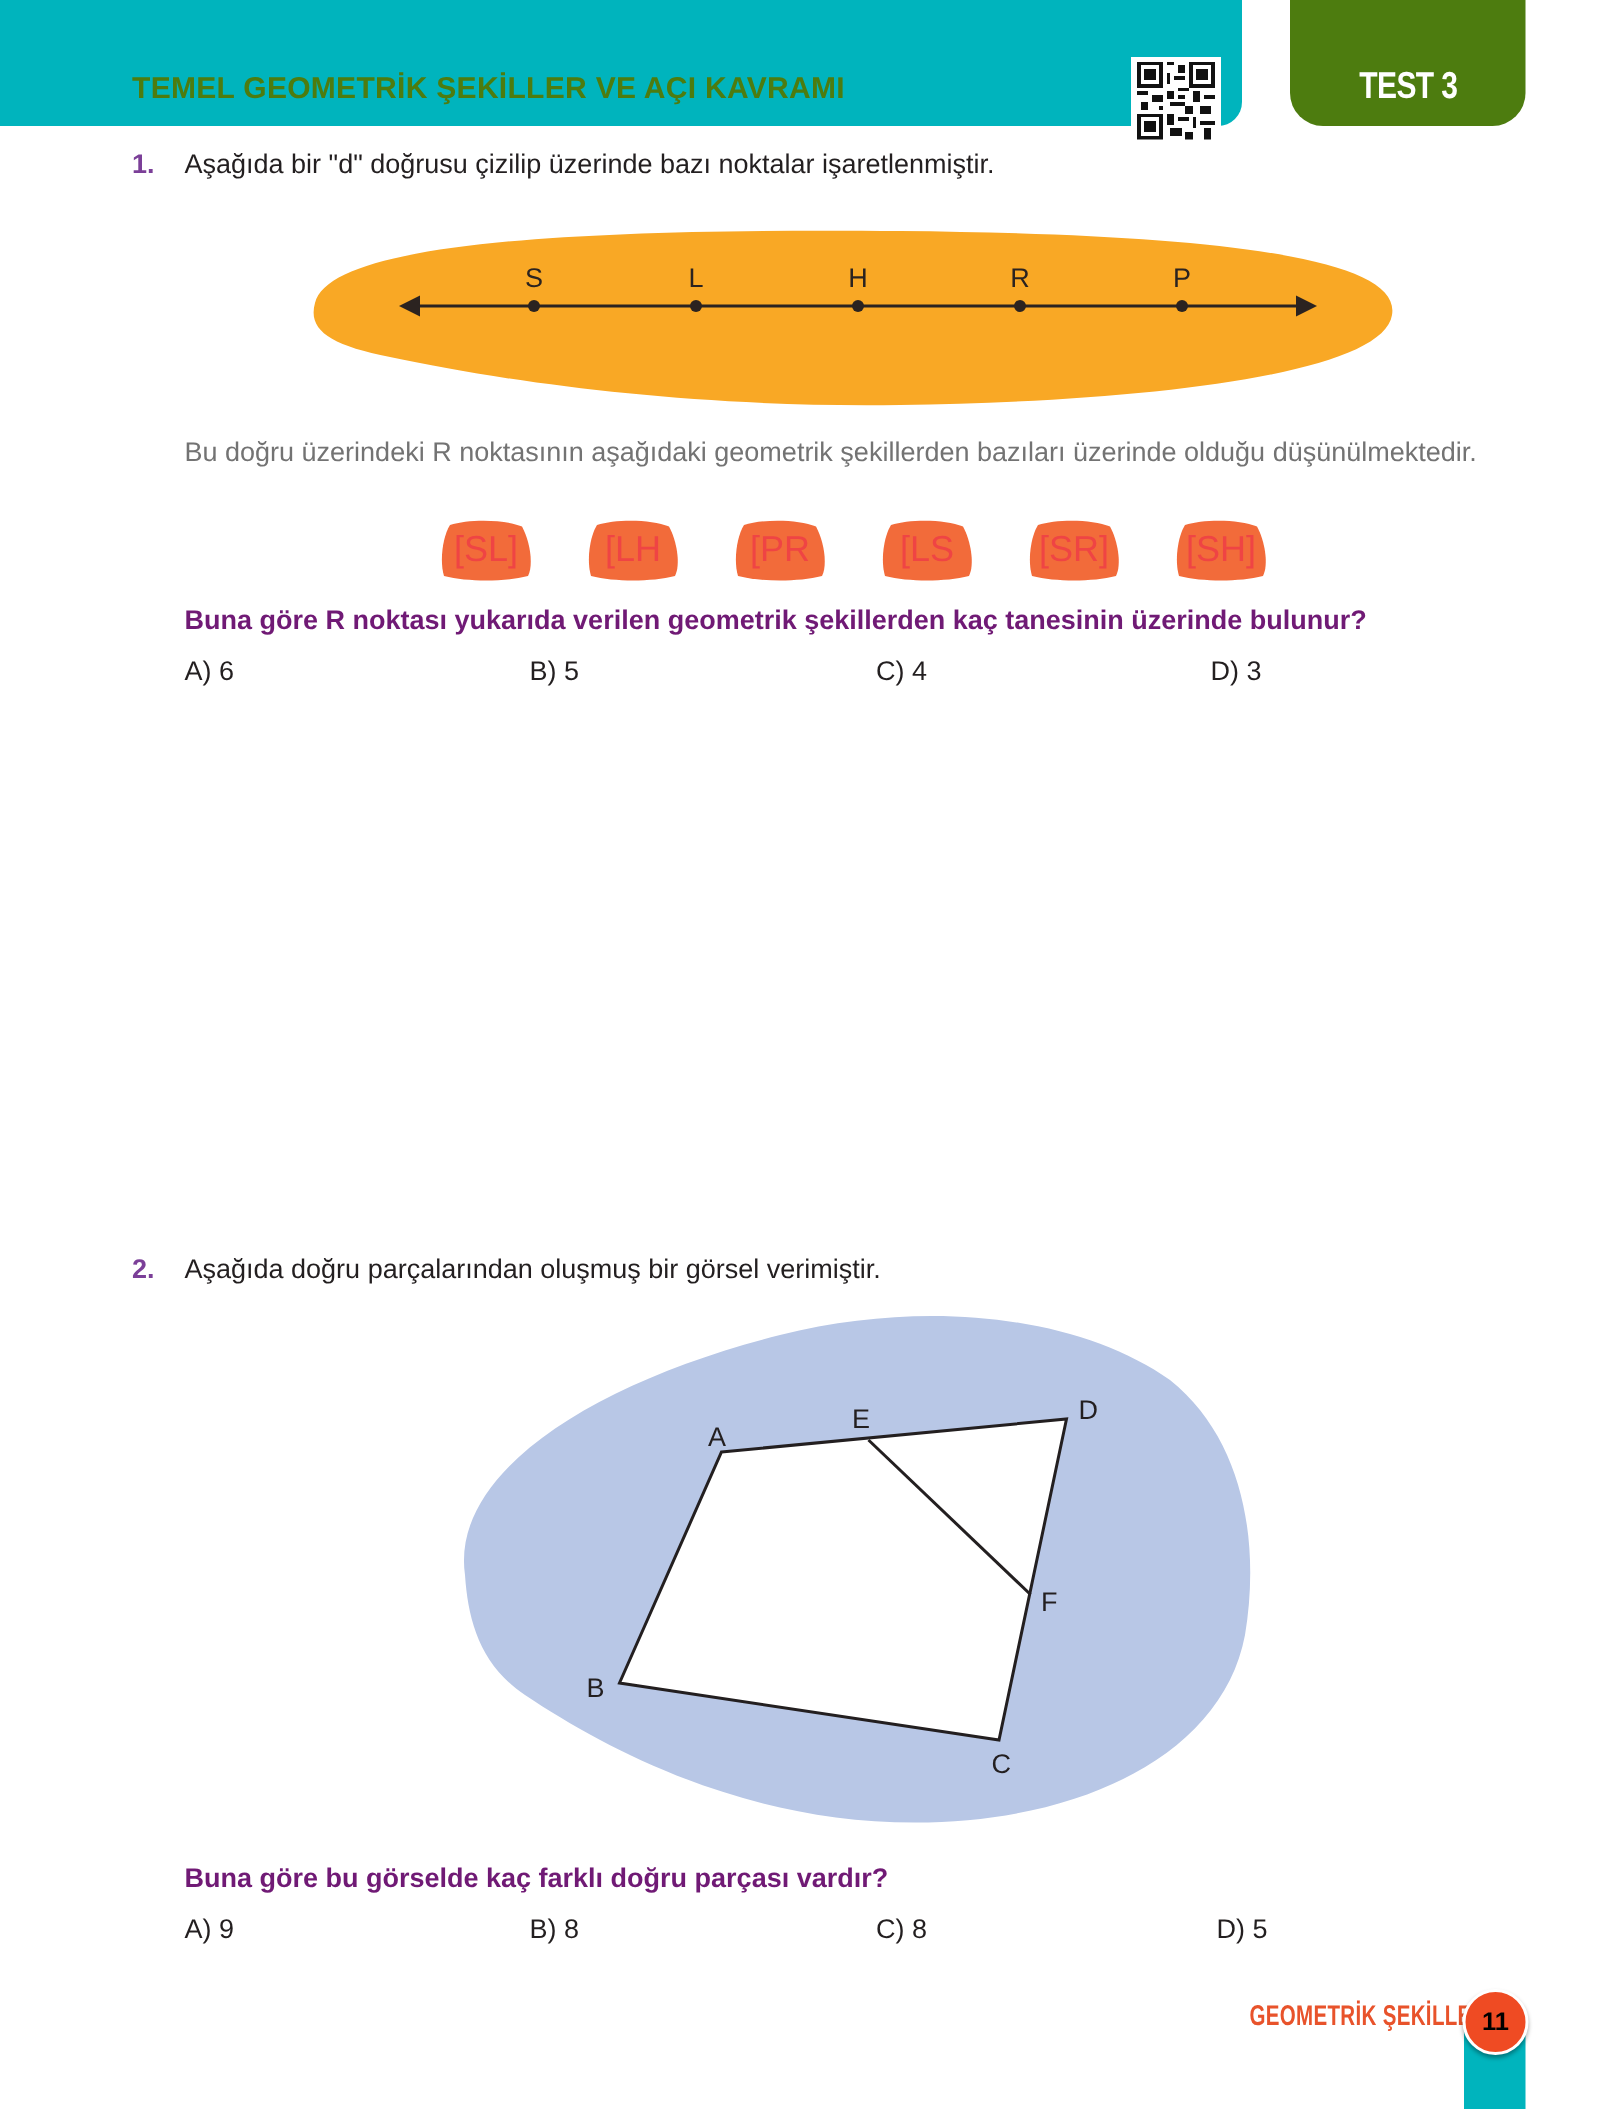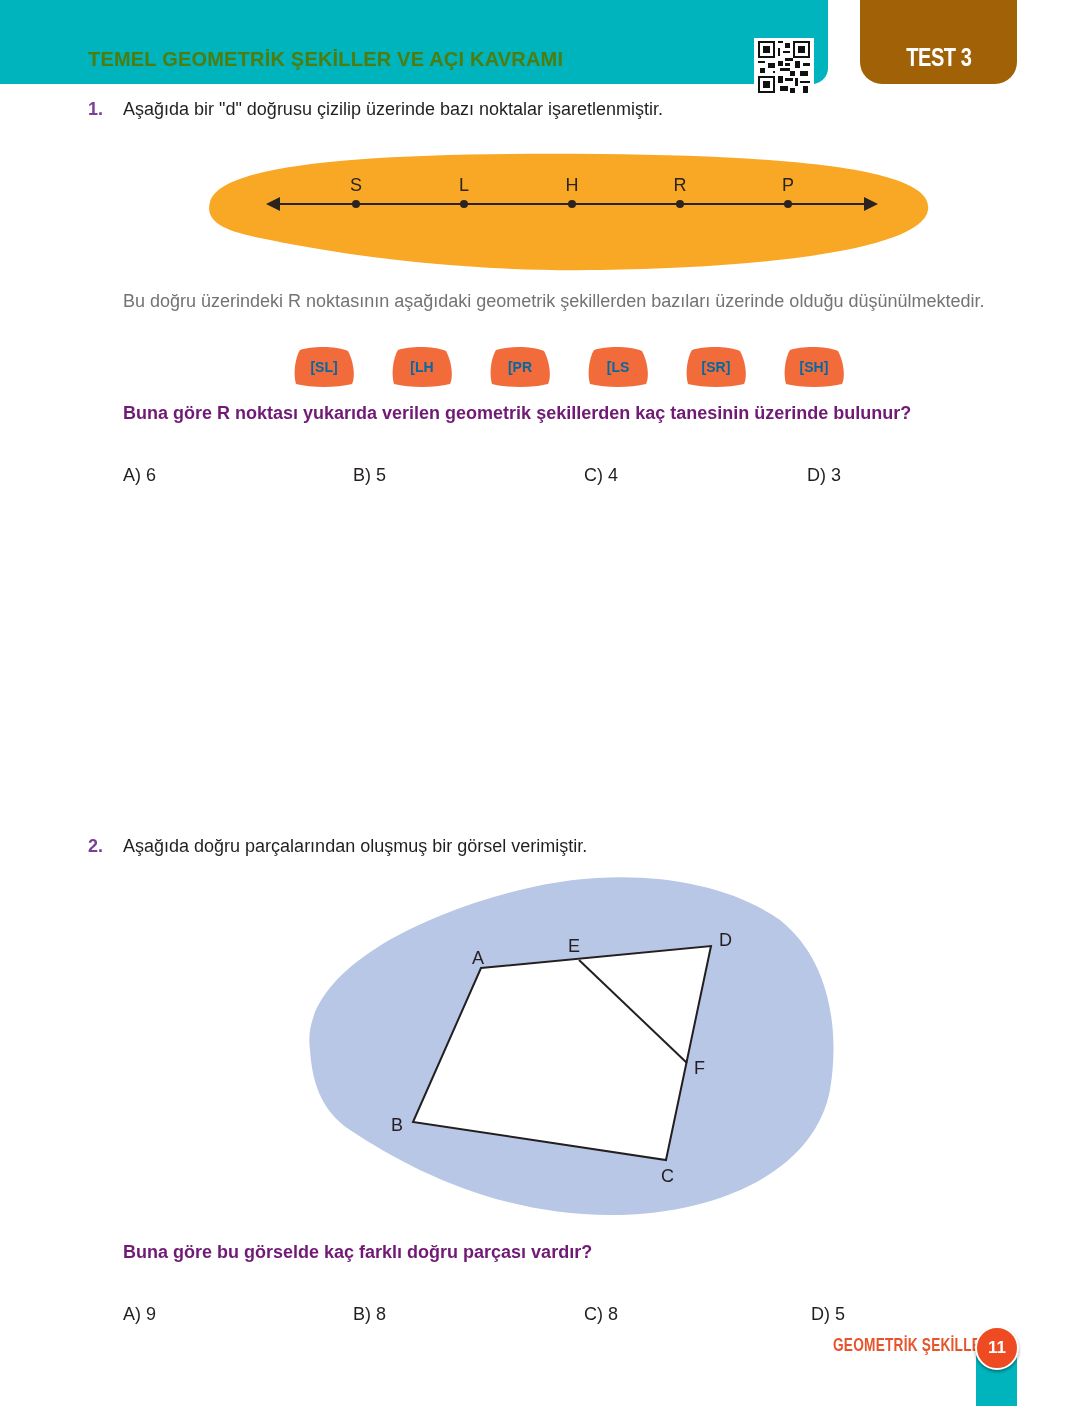--- a/index.html
+++ b/index.html
@@ -18,67 +18,67 @@
       position:absolute; left:88px; top:48px;
       color:#4d7c0f; font-weight:bold; font-size:20px; letter-spacing:0.2px;
     }
     .qr {
       position:absolute; left:754px; top:38px; width:60px; height:58px;
       background:#fff; padding:3px; box-sizing:border-box;
     }
     .qr svg { width:100%; height:100%; display:block; }
     .test-tab {
       position:absolute; left:860px; top:0; width:157px; height:84px;
-      background:#a16207;
+      background:#4d7c0f;
       border-bottom-left-radius:22px; border-bottom-right-radius:22px;
       display:flex; align-items:flex-end; justify-content:center;
     }
     .test-tab span {
       color:#fff; font-weight:bold; font-size:25px; margin-bottom:12px;
       transform:scaleX(0.8); display:inline-block; letter-spacing:-0.5px;
     }
     .qnum {
       position:absolute; color:#7b3f98; font-weight:bold; font-size:18px;
     }
     .qtext { position:absolute; font-size:18px; color:#231f20; }
     .qbold { position:absolute; font-size:18px; font-weight:bold; color:#701a75; }
-    .opt { position:absolute; font-size:18px; color:#231f20;margin-top:28px; }
+    .opt { position:absolute; font-size:18px; color:#231f20; }
     .para {
       position:absolute; left:123px; top:288px; width:900px;
       font-size:18px; line-height:26px; color:#737373;
     }
     .figure { position:absolute; }
     .chips {
       position:absolute; left:292px; top:346px; width:560px; height:42px;
     }
     .chip {
       position:absolute; top:0; width:64px; height:42px;
     }
     .chip svg { position:absolute; left:0; top:0; width:64px; height:42px; }
     .chip span {
       position:absolute; left:0; top:0; width:64px; height:42px;
       display:flex; align-items:center; justify-content:center;
-      color:#0369a1; font-weight:bold; font-size:14px;
+      color:#ef4444; font-weight:normal; font-size:24px;
     }
     .footer-label {
       position:absolute; left:833px; top:1334px;
       color:#e8532b; font-weight:bold; font-size:19px;
       transform:scaleX(0.72); transform-origin:left center; letter-spacing:0.3px;
       white-space:nowrap;
     }
     .footer-bar {
       position:absolute; left:976px; top:1350px; width:41px; height:56px;
       background:#00b4bd;
     }
     .page-circle {
       position:absolute; left:975px; top:1326px; width:40px; height:40px;
       border-radius:50%; background:#ef4b23;
       border:2px solid #fff; box-shadow:0 2px 3px rgba(0,0,0,0.35);
       display:flex; align-items:center; justify-content:center;
-      color:#ffffff; font-weight:bold; font-size:17px;
+      color:#000000; font-weight:bold; font-size:17px;
     }
   </style>
 </head>
 <body>
 
 <div class="header-band"></div>
 <div class="header-title">TEMEL GEOMETRİK ŞEKİLLER VE AÇI KAVRAMI</div>
 <div class="qr">
   <svg viewBox="0 0 21 21" shape-rendering="crispEdges">
     <rect x="0" y="0" width="7" height="7" fill="#111"></rect>

